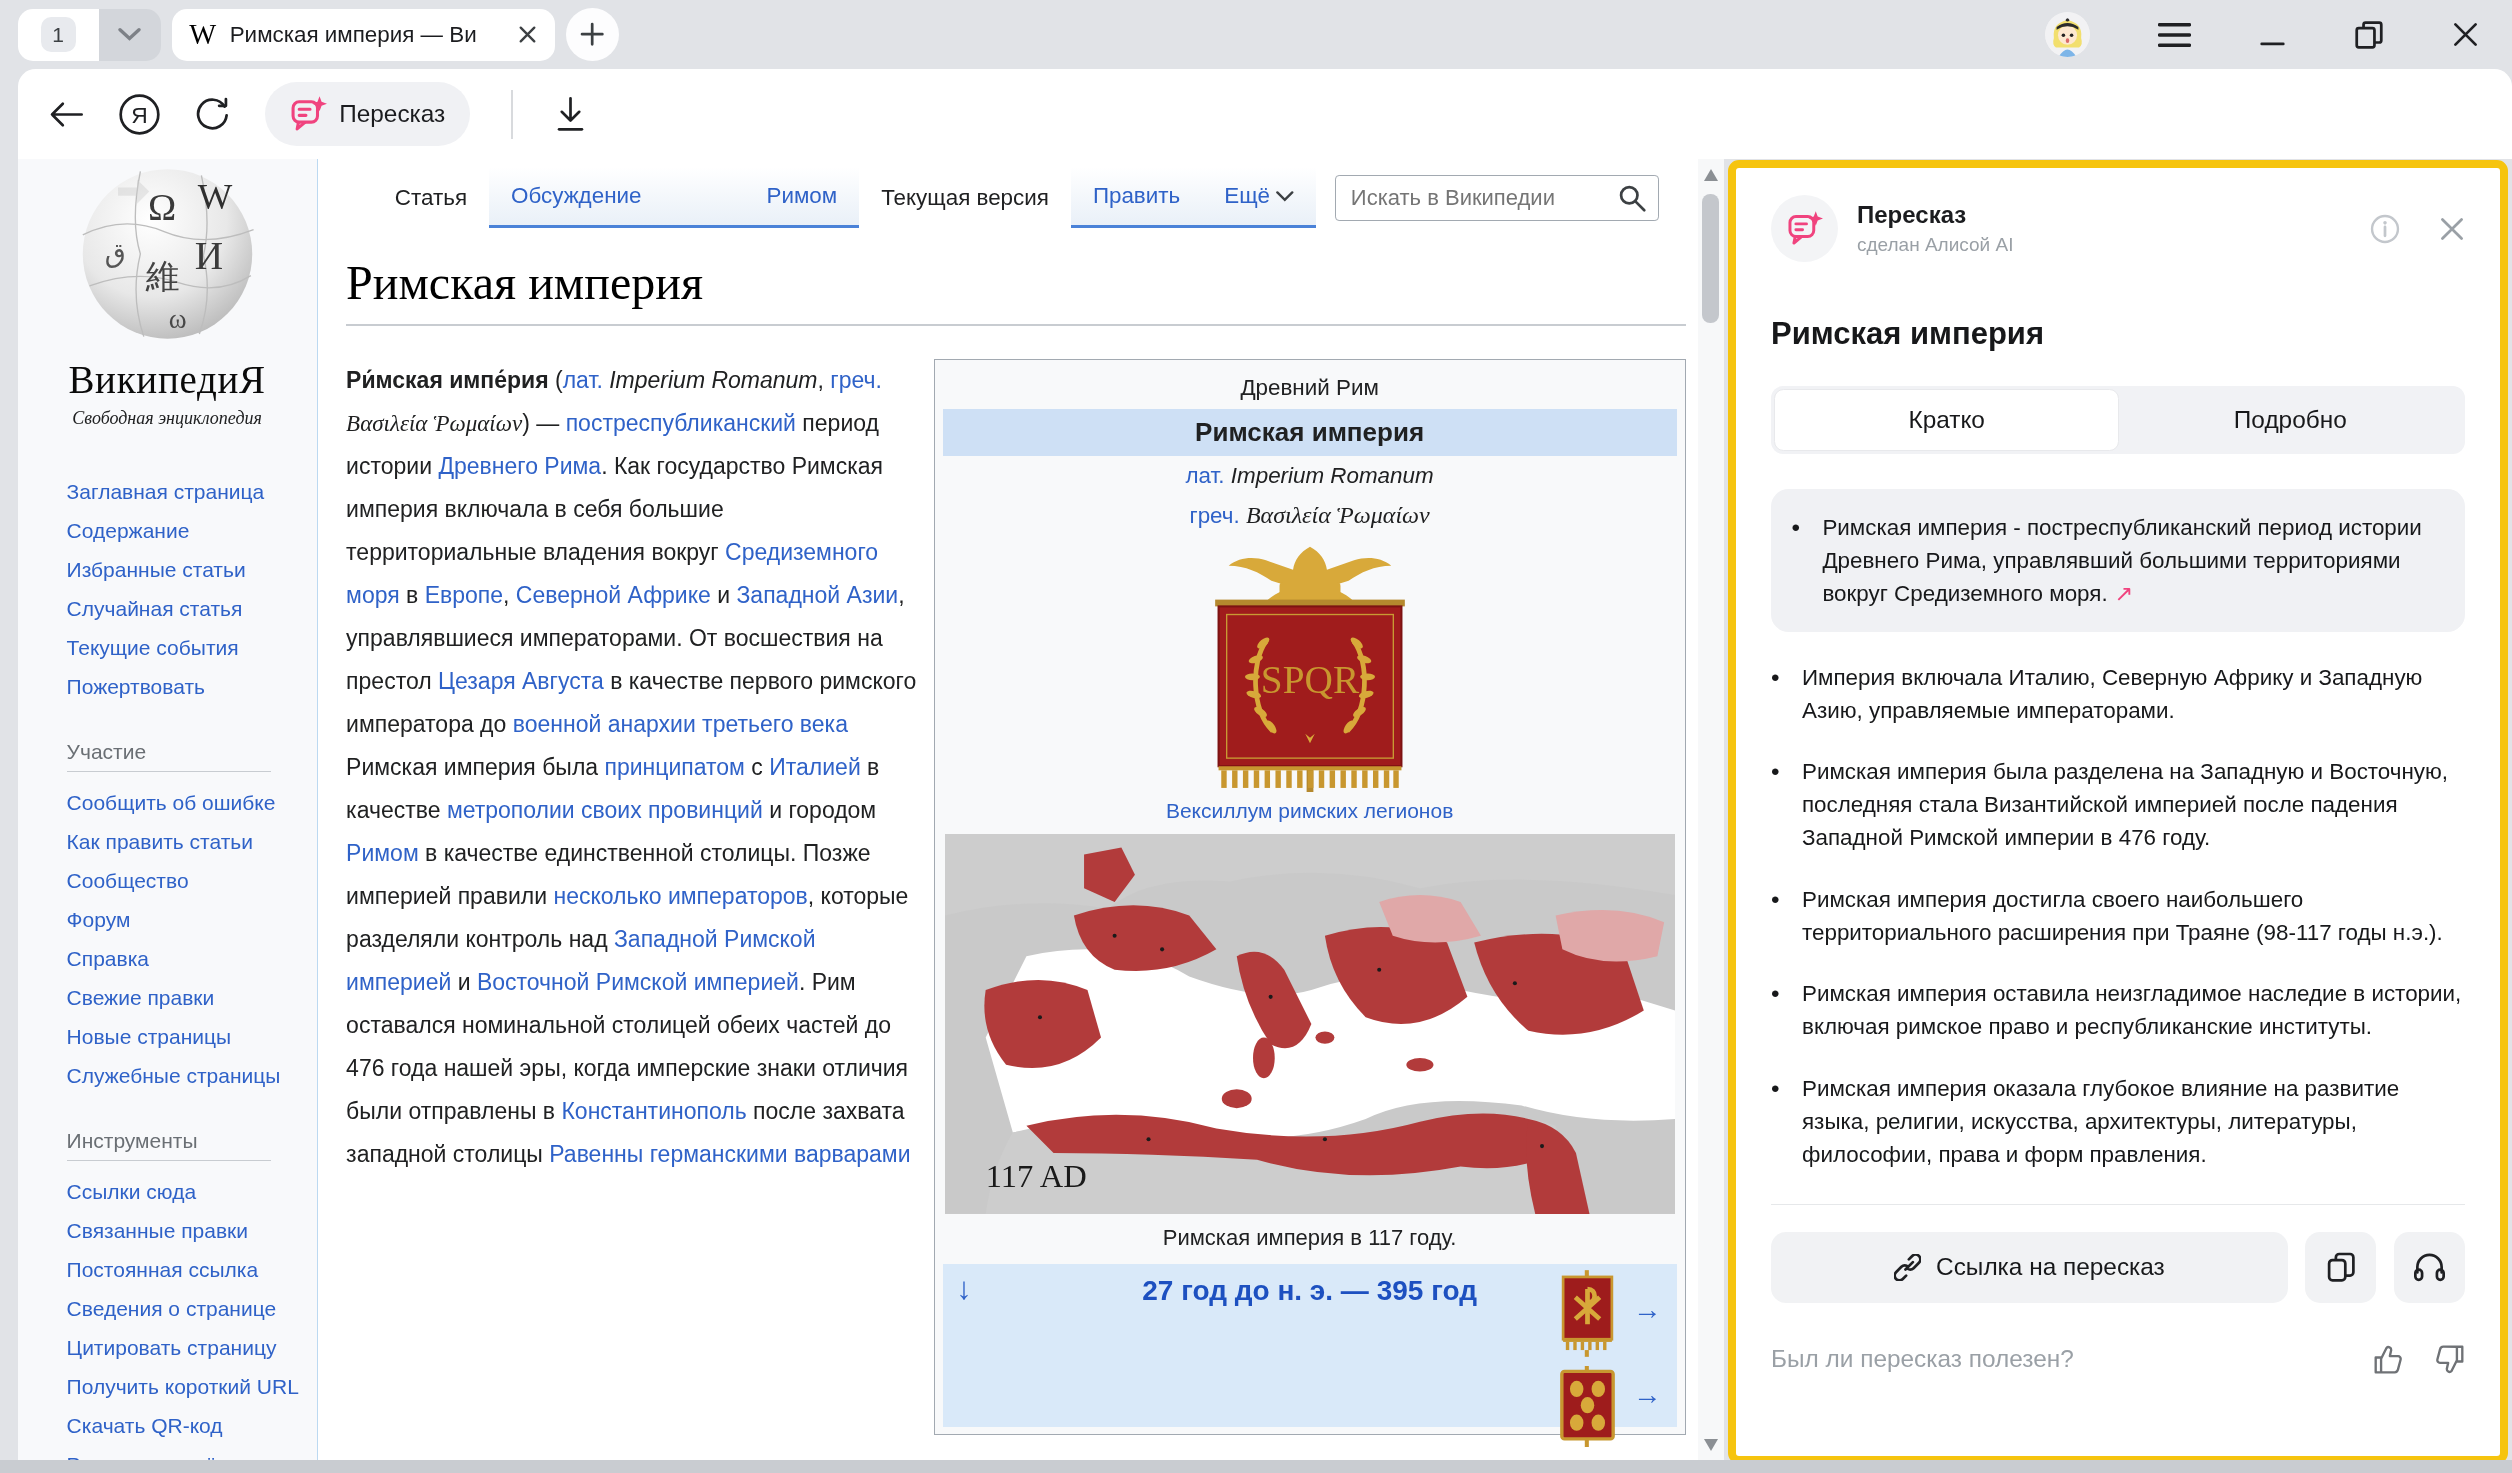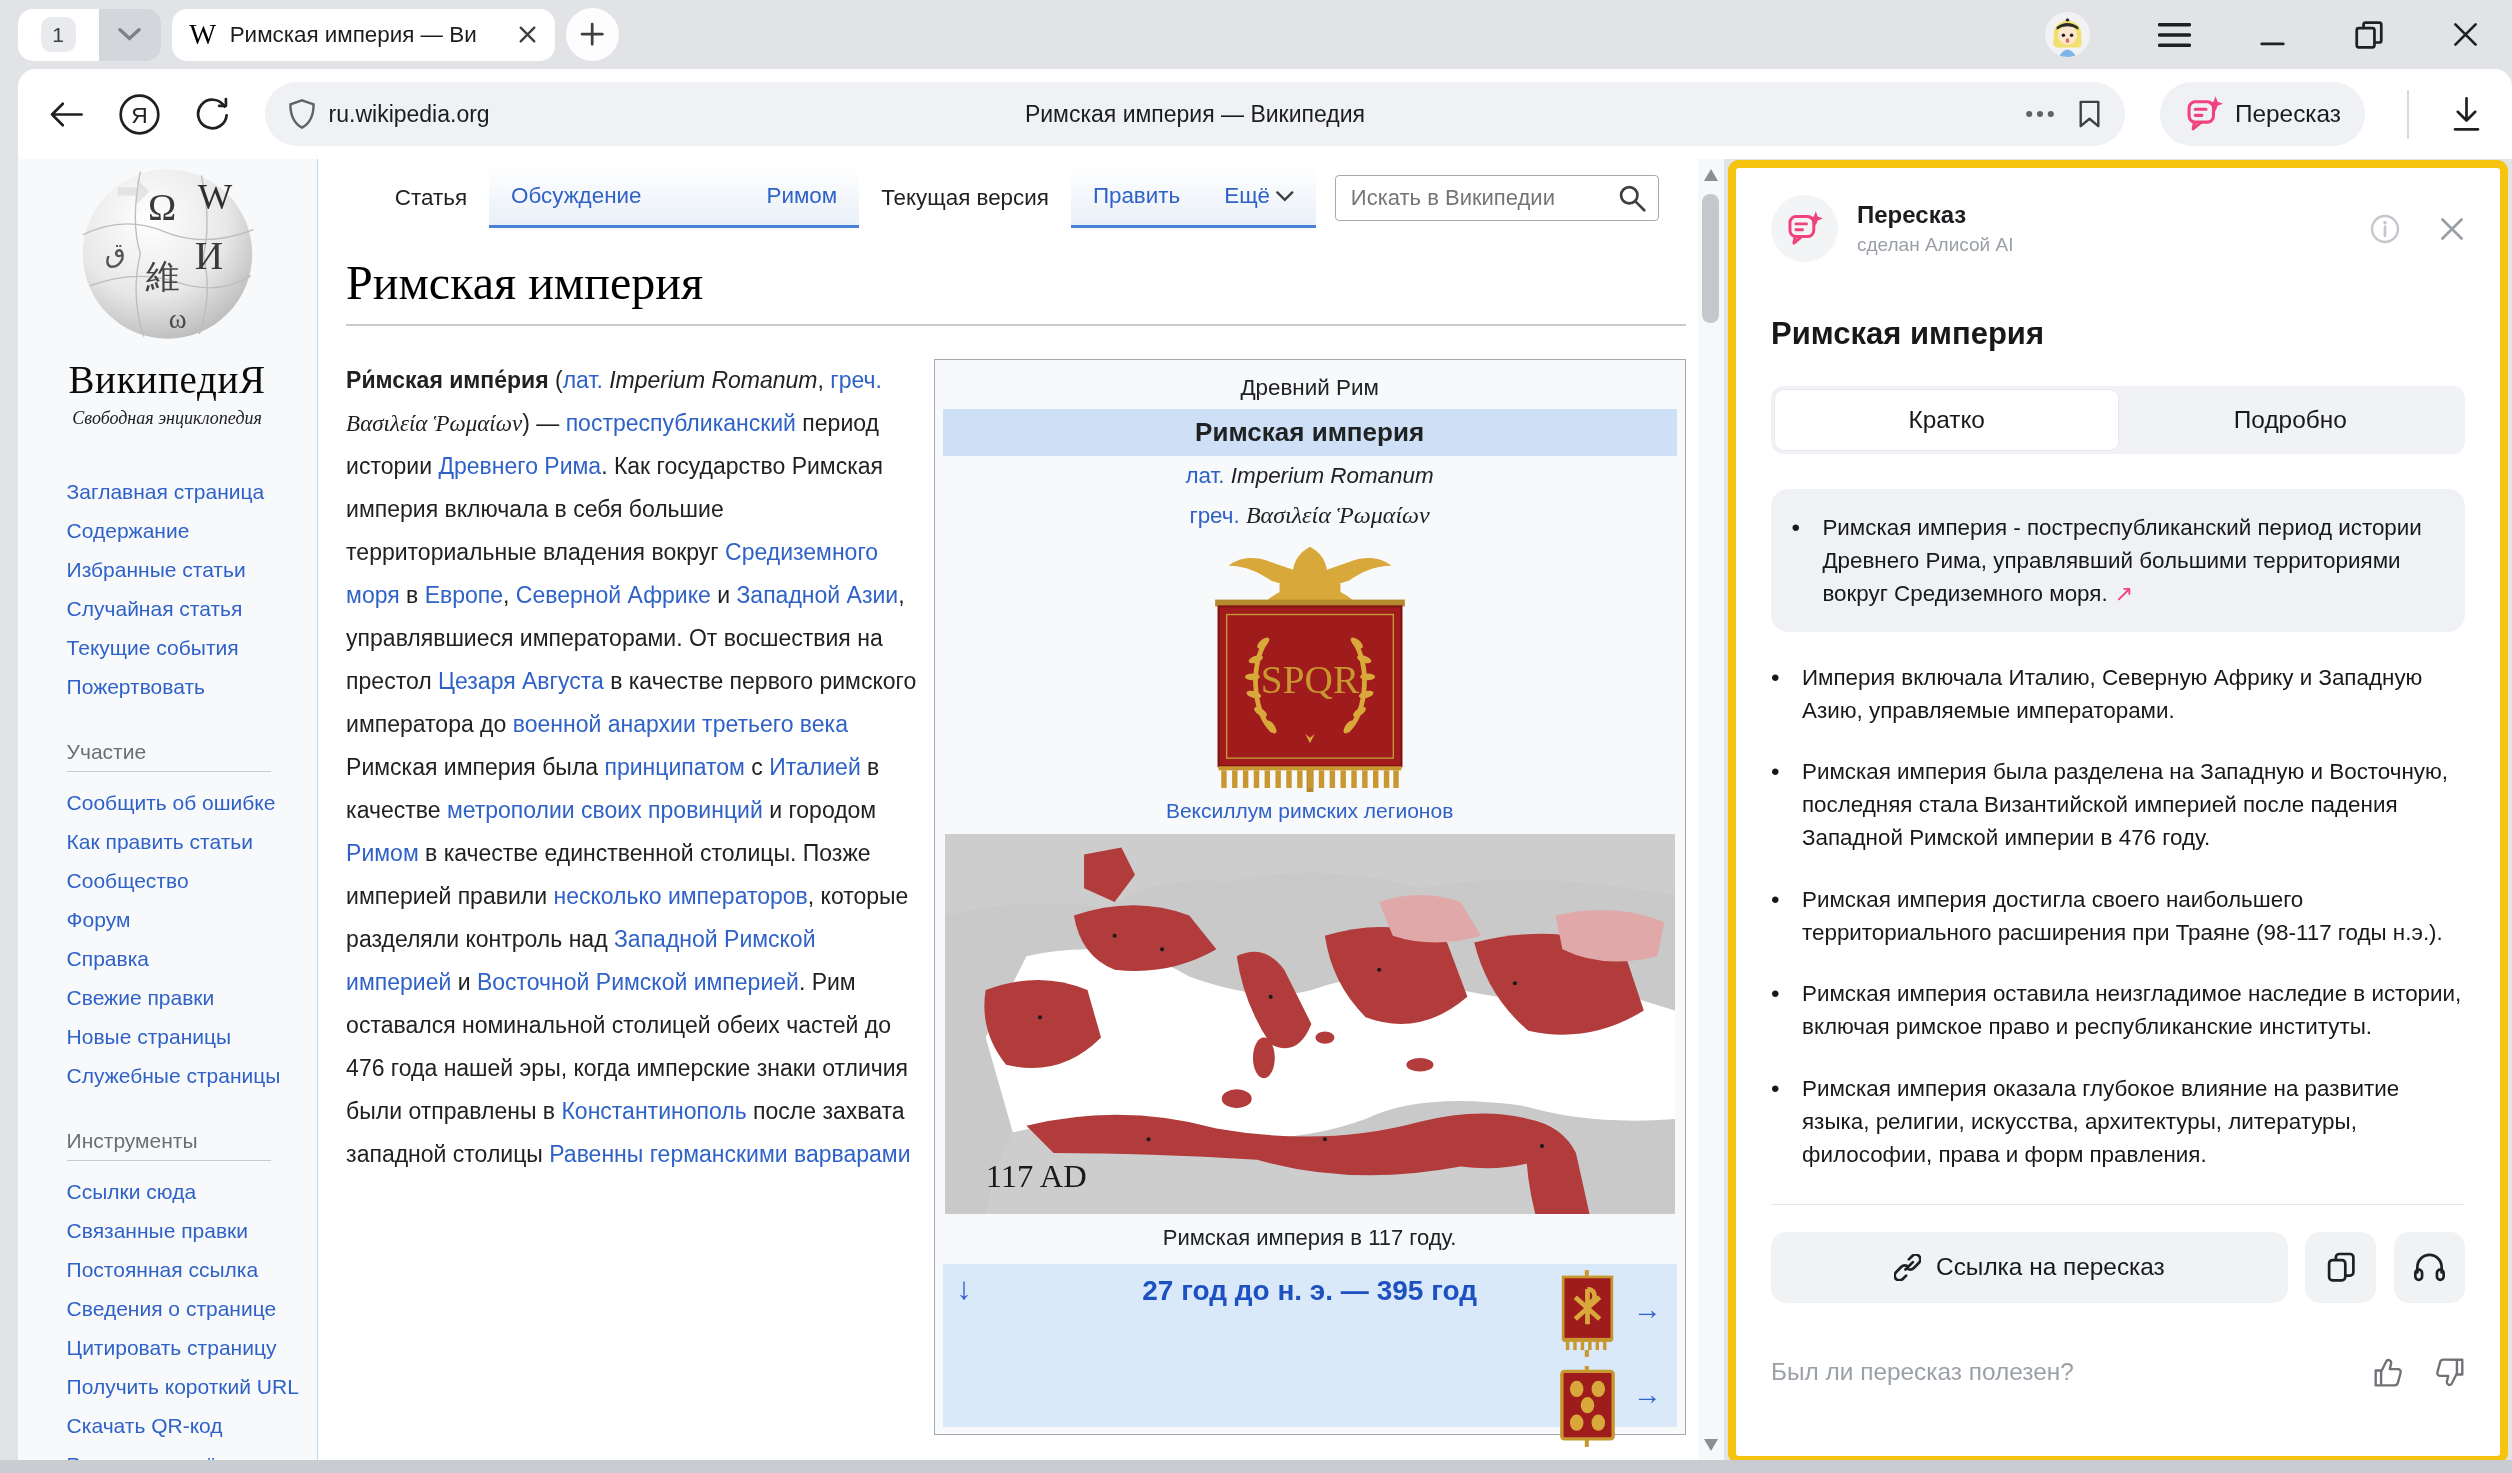--- a/index.html
+++ b/index.html
@@ -109,21 +109,21 @@
   .bullet .dot { width:31px; flex:0 0 auto; }
   .bullet .dot::before { content:"•"; font-size:24.4px; }
   .bullet .btxt { flex:1; }
   .bullet-box { background:#f0f1f4; border-radius:17.6px; padding:22px 26px 22px 20.4px; margin-top:0; }
   .ext-arrow { color:#f0437e; margin-left:6.8px; cursor:pointer; }
   .p-divider { border:none; border-top:1.4px solid #e6e8ea; margin-top:33px; }
   .p-footer { display:flex; gap:17.6px; margin-top:27px; height:71px; }
   .link-btn { flex:1; background:#f1f2f4; border-radius:15px; display:flex; align-items:center; justify-content:center; gap:15px; cursor:pointer; }
   .link-btn span { font-size:24.4px; color:#17181a; }
   .sq-btn { width:71px; background:#f1f2f4; border-radius:15px; display:flex; align-items:center; justify-content:center; cursor:pointer; }
-  .p-question { display:flex; align-items:center; margin-top:54px; }
+  .p-question { display:flex; align-items:center; margin-top:41px; }
   .p-question span { font-size:24.4px; color:#9aa0a6; }
   .pq-spacer { flex:1; }
   .thumbs { display:flex; gap:30px; }
 
   .bottom-strip { position:absolute; left:0; right:0; bottom:0; height:13.6px; background:#c9ccd1; }
   svg { display:block; }
 </style>
 </head>
 <body>
 
@@ -187,37 +187,20 @@
     </svg>
   <svg width="43" height="43" viewBox="0 0 64 64">
       <circle cx="32" cy="32" r="28" fill="none" stroke="#1f2023" stroke-width="4"></circle>
       <text x="32" y="44" text-anchor="middle" font-size="34" font-family="Liberation Sans, sans-serif" fill="#1f2023">Я</text>
     </svg>
   <svg width="34" height="34" viewBox="0 0 50 50">
       <path d="M42 14 A 21 21 0 1 0 45 27" fill="none" stroke="#1f2023" stroke-width="4" stroke-linecap="round"></path>
       <path d="M34 13 L44 13 L44 3" fill="none" stroke="#1f2023" stroke-width="4" stroke-linecap="round" stroke-linejoin="round"></path>
     </svg>
 
-  <div class="addr">
-    <svg width="26" height="30" viewBox="0 0 38 44">
-        <path d="M19 2 L36 8 C36 24 30 36 19 42 C8 36 2 24 2 8 Z" fill="none" stroke="#5f6368" stroke-width="3.5"></path>
-      </svg>
-    <span class="addr-url">ru.wikipedia.org</span>
-    <span class="addr-title">Римская империя — Википедия</span>
-    <div class="addr-right">
-      <svg width="30" height="8.1" viewBox="0 0 44 12">
-          <circle cx="6" cy="6" r="4.5" fill="#5f6368"></circle>
-          <circle cx="22" cy="6" r="4.5" fill="#5f6368"></circle>
-          <circle cx="38" cy="6" r="4.5" fill="#5f6368"></circle>
-        </svg>
-      <svg width="23" height="30" viewBox="0 0 34 44">
-          <path d="M4 4 H30 V40 L17 29 L4 40 Z" fill="none" stroke="#3c4043" stroke-width="3.5" stroke-linejoin="round"></path>
-        </svg>
-    </div>
-  </div>
 
   <div class="pill-btn">
     <svg width="38" height="38" viewBox="0 0 56 56">
       <rect x="6" y="10" width="36" height="30" rx="9" fill="none" stroke="#f0437e" stroke-width="4.5"></rect>
       <path d="M14 40 L12 50 L24 40" fill="none" stroke="#f0437e" stroke-width="4.5" stroke-linejoin="round"></path>
       <path d="M15 21 H31 M15 30 H25" stroke="#f0437e" stroke-width="4.5" stroke-linecap="round"></path>
       <path d="M45 2 L48 10 L56 13 L48 16 L45 24 L42 16 L34 13 L42 10 Z" fill="#f0437e"></path>
     </svg>
     <span class="pill-label">Пересказ</span>
   </div>

